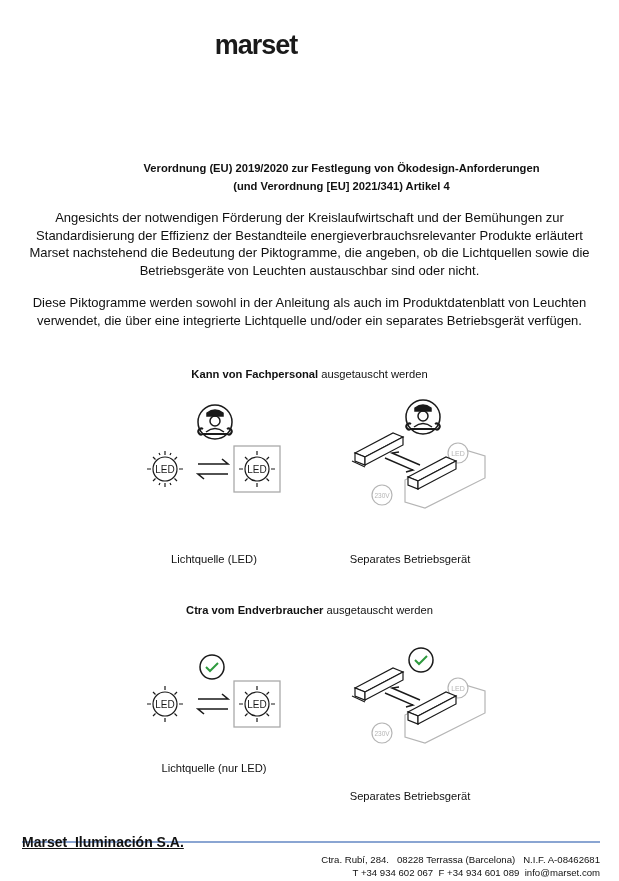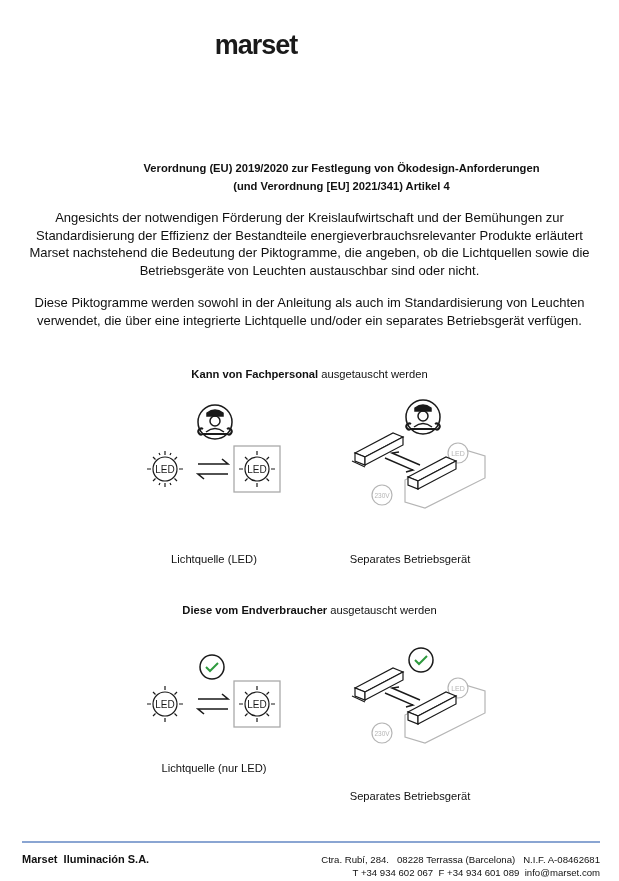--- a/index.html
+++ b/index.html
@@ -32,38 +32,38 @@
     .caption {
       position: absolute; font-size: 11.2px; line-height: 16px; color: #111;
       text-align: center; width: 200px; margin-top: 28px;
     }
     .pict { position: absolute; }
     .footer-line {
       position: absolute; top: 841px; left: 22px; width: 578px; height: 2px;
       background: #8aa5d2;
     }
     .footer-left {
-      position: absolute; top: 853px; left: 22px; font-size: 11px; font-weight: bold; color: #111;
+      position: absolute; top: 834px; left: 22px; font-size: 14px; font-weight: bold; color: #111; text-decoration: underline;
     }
     .footer-right {
       position: absolute; top: 853px; right: 19px; font-size: 9.6px; line-height: 13px; text-align: right; color: #111;
     }
   </style>
 </head>
 <body>
 
 <div class="logo">marset</div>
 
 <div class="title">
   <div>Verordnung (EU) 2019/2020 zur Festlegung von Ökodesign-Anforderungen</div>
   <div>(und Verordnung [EU] 2021/341) Artikel 4</div>
 </div>
 
 <div class="para para1">Angesichts der notwendigen Förderung der Kreislaufwirtschaft und der Bemühungen zur Standardisierung der Effizienz der Bestandteile energieverbrauchsrelevanter Produkte erläutert Marset nachstehend die Bedeutung der Piktogramme, die angeben, ob die Lichtquellen sowie die Betriebsgeräte von Leuchten austauschbar sind oder nicht.</div>
-<div class="para para2">Diese Piktogramme werden sowohl in der Anleitung als auch im Standardisierung von Leuchten verwendet, die über eine integrierte Lichtquelle und/oder ein separates Betriebsgerät verfügen.</div>
+<div class="para para2">Diese Piktogramme werden sowohl in der Anleitung als auch im Produktdatenblatt von Leuchten verwendet, die über eine integrierte Lichtquelle und/oder ein separates Betriebsgerät verfügen.</div>
 
 <div class="section-head sh1"><b>Kann von Fachpersonal</b><span> ausgetauscht werden</span></div>
 
 <svg class="pict" style="left:140px; top:402px;" width="150" height="100" viewBox="0 0 150 100">
   <g fill="none" stroke="#1a1a1a" stroke-width="1.5">
     <circle cx="75" cy="20" r="17"></circle>
     <path d="M67 11 q8 -6 16 0 v3 h-16 z" fill="#1a1a1a"></path>
     <circle cx="75" cy="19" r="5"></circle>
     <path d="M66 30 q9 -7 18 0"></path>
     <path d="M63 27 a3 3 0 1 0 0 5 h24 a3 3 0 1 0 0 -5" stroke-width="2"></path>
@@ -113,21 +113,21 @@
   <g fill="#fff" stroke="#1a1a1a" stroke-width="1.2">
     <path d="M68 82 l38 -20 l10 4 l-38 20 z"></path>
     <path d="M68 82 v8 l10 4 v-8 z"></path>
     <path d="M78 86 l38 -20 v8 l-38 20 z"></path>
   </g>
 </svg>
 
 <div class="caption" style="left:114px; top:523px;">Lichtquelle (LED)</div>
 <div class="caption" style="left:310px; top:523px;">Separates Betriebsgerät</div>
 
-<div class="section-head sh2"><b>Diese vom Endverbraucher</b><span> ausgetauscht werden</span></div>
+<div class="section-head sh2"><b>Ctra vom Endverbraucher</b><span> ausgetauscht werden</span></div>
 
 <svg class="pict" style="left:140px; top:652px;" width="150" height="85" viewBox="0 0 150 85">
   <g fill="none">
     <circle cx="72" cy="15" r="12" stroke="#1a1a1a" stroke-width="1.5"></circle>
     <path d="M66 15 l4 4 l8 -8" stroke="#2e9a3e" stroke-width="2"></path>
   </g>
   <g stroke="#1a1a1a" fill="none" stroke-width="1.2">
     <circle cx="25" cy="52" r="12"></circle>
     <text x="25" y="56" text-anchor="middle" font-family="Liberation Sans, sans-serif" font-size="10" fill="#1a1a1a" stroke="none">LED</text>
     <path d="M25 34 v4 M25 66 v4 M7 52 h4 M39 52 h4 M13 40 l2.5 2.5 M37 40 l-2.5 2.5 M13 64 l2.5 -2.5 M37 64 l-2.5 -2.5"></path>

